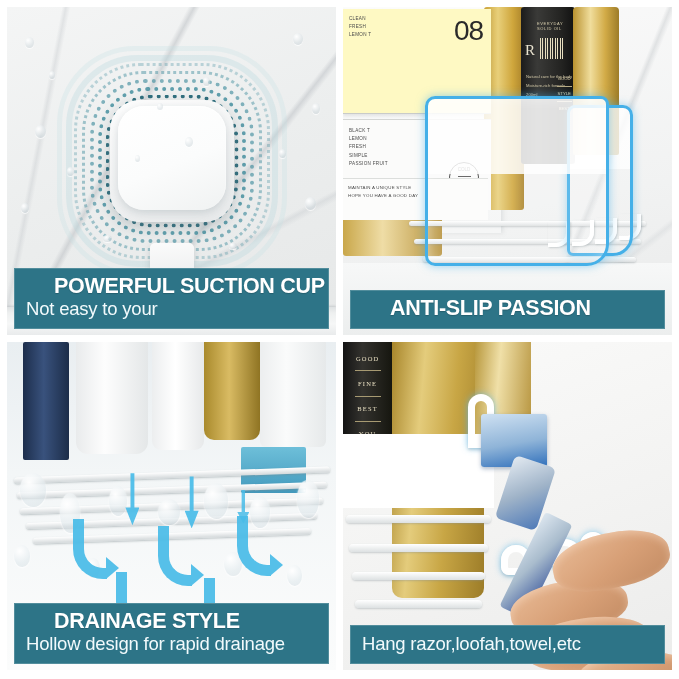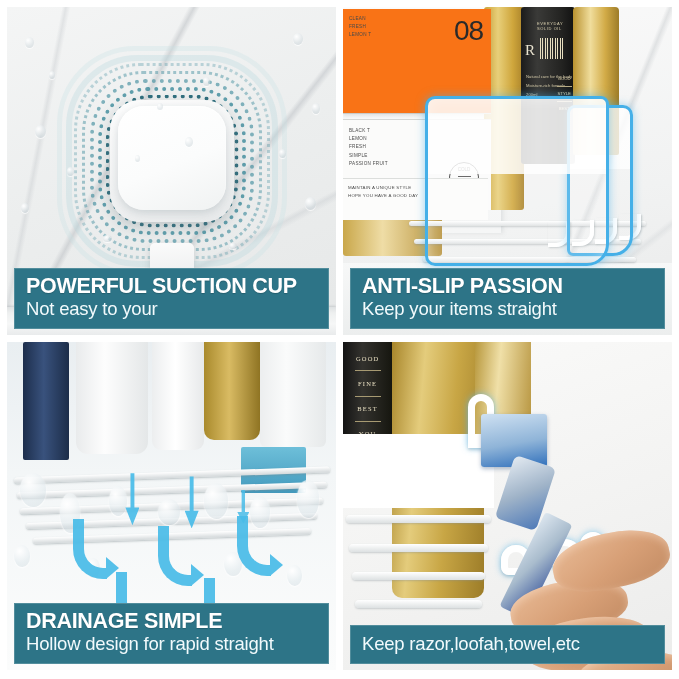--- a/index.html
+++ b/index.html
@@ -35,20 +35,21 @@
     box-shadow:0 0 0 1px rgba(255,255,255,.18) inset;
   }
   .cap-title{
     color:#ffffff;
     font-weight:bold;
     font-size:21.5px;
     line-height:1.06;
     letter-spacing:-0.3px;
     text-shadow:0 1px 1px rgba(0,0,0,.18);
     white-space:nowrap;
+    margin-left:28px;
   }
   .cap-sub{
     color:#f2fafc;
     font-size:18.5px;
     line-height:1.12;
     margin-top:2px;
     letter-spacing:-0.2px;
   }
   .panel.p4 .cap-title{ font-size:20.5px; }
   .panel.p3 .cap-sub{ white-space:normal; }
@@ -137,21 +138,21 @@
       linear-gradient(142deg, rgba(255,255,255,0) 80%, rgba(205,209,212,.35) 81%, rgba(255,255,255,0) 82.2%),
       linear-gradient(170deg,#fafafa 0%,#f1f2f2 60%,#e9eaea 100%);
   }
   .shelf-white{
     position:absolute; left:0; top:0; width:48%; height:69%;
     background:linear-gradient(180deg,#fcfcfc,#f4f5f5);
     box-shadow:2px 0 4px rgba(150,158,162,.25);
   }
   .label-card{
     position:absolute; left:0; top:2px; width:45%; height:32%;
-    background:#f97316;
+    background:#fef9c3;
     border-bottom:1px solid #c9cbc9;
     box-shadow:0 2px 3px rgba(160,165,165,.25);
   }
   .label-card .num{
     position:absolute; right:8px; top:6px;
     font-size:28px; color:#2a2a2a; letter-spacing:-1px;
   }
   .label-lines{
     position:absolute; left:6px; top:6px;
     font-size:4.6px; line-height:1.75; color:#4a4a4a;
@@ -504,21 +505,20 @@
       <div class="hook" style="right:12%;top:34%"></div>
       <div class="hook" style="right:22%;top:36%"></div>
       <div class="hook" style="right:32%;top:38%"></div>
     </div>
 
     <div class="hl-box"></div>
     <div class="hl-box2"></div>
 
     <div class="caption">
       <div class="cap-title">ANTI-SLIP PASSION</div>
-      <div class="cap-sub">Keep your items straight</div>
     </div>
   </div>
 
   <div class="panel p3">
     <div class="p3bg"></div>
 
     <div class="navy"></div>
     <div class="white-btl"></div>
     <div class="white-btl2"></div>
     <div class="gold-btl"></div>
@@ -548,22 +548,22 @@
     <div class="arrow" style="left:36%;top:40%;"></div>
     <div class="arrow" style="left:54%;top:41%;"></div>
     <div class="arrow sm" style="left:70%;top:45%;"></div>
     <div class="arrow curve" style="left:20%;top:54%;"></div>
     <div class="arrow curve" style="left:46%;top:56%;"></div>
     <div class="arrow curve" style="left:70%;top:53%;"></div>
     <div class="arrow curve" style="left:33%;top:70%;"></div>
     <div class="arrow curve" style="left:60%;top:72%;"></div>
 
     <div class="caption">
-      <div class="cap-title">DRAINAGE SIMPLE</div>
-      <div class="cap-sub">Hollow design for rapid straight</div>
+      <div class="cap-title">DRAINAGE STYLE</div>
+      <div class="cap-sub">Hollow design for rapid drainage</div>
     </div>
   </div>
 
   <div class="panel p4">
     <div class="p4bg"></div>
 
     <div class="blk-label">
       <span>GOOD</span>
         <i></i>
       <span>FINE</span>
@@ -594,17 +594,17 @@
     <div class="razor-handle"></div>
 
     <div class="hand">
       <div class="finger" style="left:8%;top:40%;width:62%;height:30%;transform:rotate(-9deg)"></div>
       <div class="finger" style="left:16%;top:62%;width:66%;height:30%;transform:rotate(-7deg)"></div>
       <div class="finger" style="left:30%;top:12%;width:62%;height:32%;transform:rotate(-12deg)"></div>
       <div class="finger" style="left:44%;top:82%;width:58%;height:26%;transform:rotate(-5deg)"></div>
     </div>
 
     <div class="caption">
-      <div class="cap-sub">Keep razor,loofah,towel,etc</div>
+      <div class="cap-sub">Hang razor,loofah,towel,etc</div>
     </div>
   </div>
 
 </div>
 
 </body></html>

